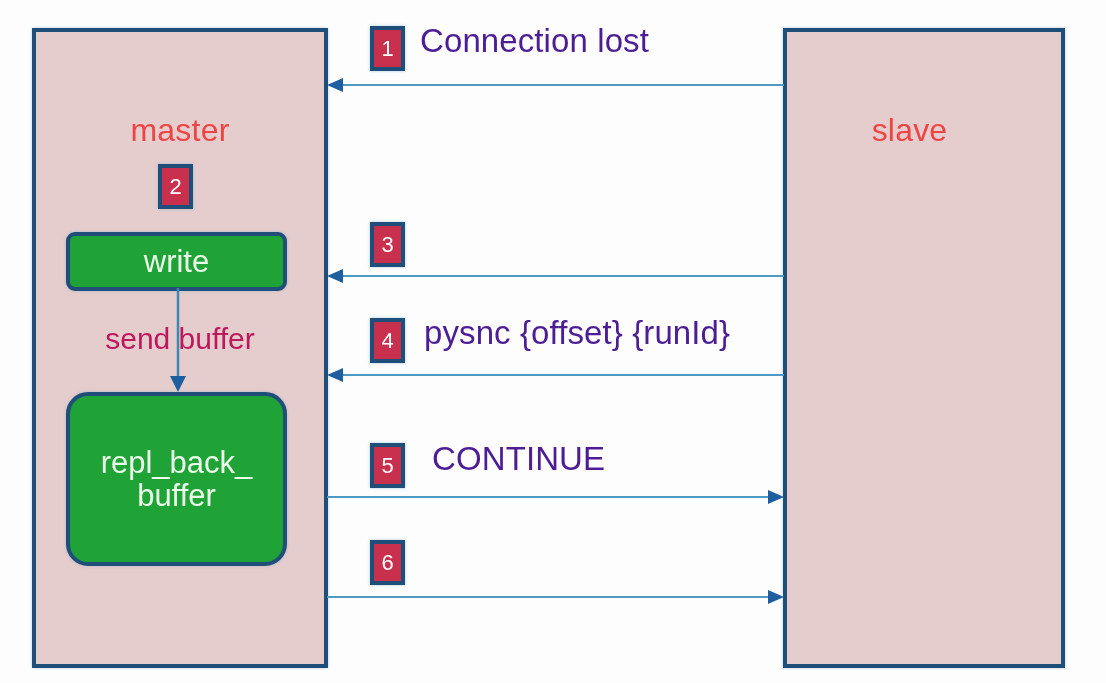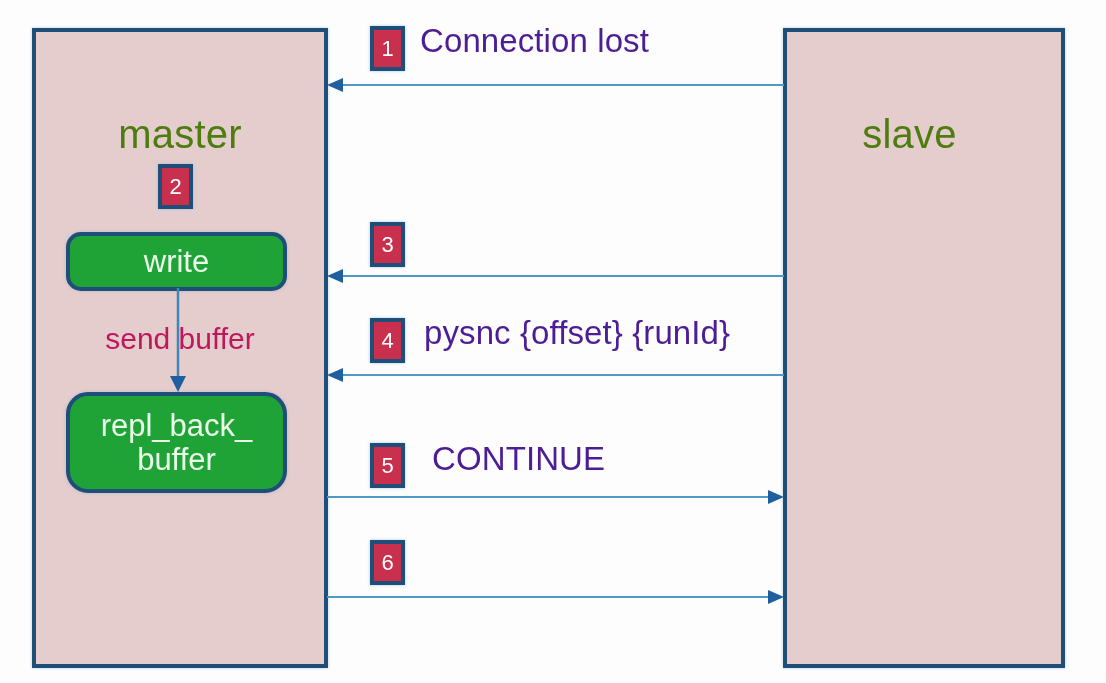--- a/index.html
+++ b/index.html
@@ -39,22 +39,22 @@
   }
   #slave-box {
     left: 783px;
     top: 28px;
     width: 282px;
     height: 640px;
   }
 
   .node-label {
     position: absolute;
-    font-size: 40px;
-    color: #4d7c0f;
+    font-size: 32px;
+    color: #ef4444;
     letter-spacing: 0.2px;
     white-space: nowrap;
   }
   #master-label {
     left: 32px;
     top: 112px;
     width: 296px;
     text-align: center;
   }
   #slave-label {
@@ -77,27 +77,27 @@
     text-align: center;
     font-size: 31px;
     line-height: 1.08;
     box-shadow: 0 0 3px rgba(120,170,200,0.5);
   }
   #write-box {
     left: 66px;
     top: 232px;
     width: 221px;
     height: 59px;
-    border-radius: 15px;
+    border-radius: 9px;
   }
   #replbuf-box {
     left: 66px;
     top: 392px;
     width: 221px;
-    height: 101px;
+    height: 174px;
     border-radius: 22px;
   }
   #replbuf-box .wrap {
     display: block;
     width: 100%;
   }
 
   
   #send-buffer-label {
     position: absolute;

